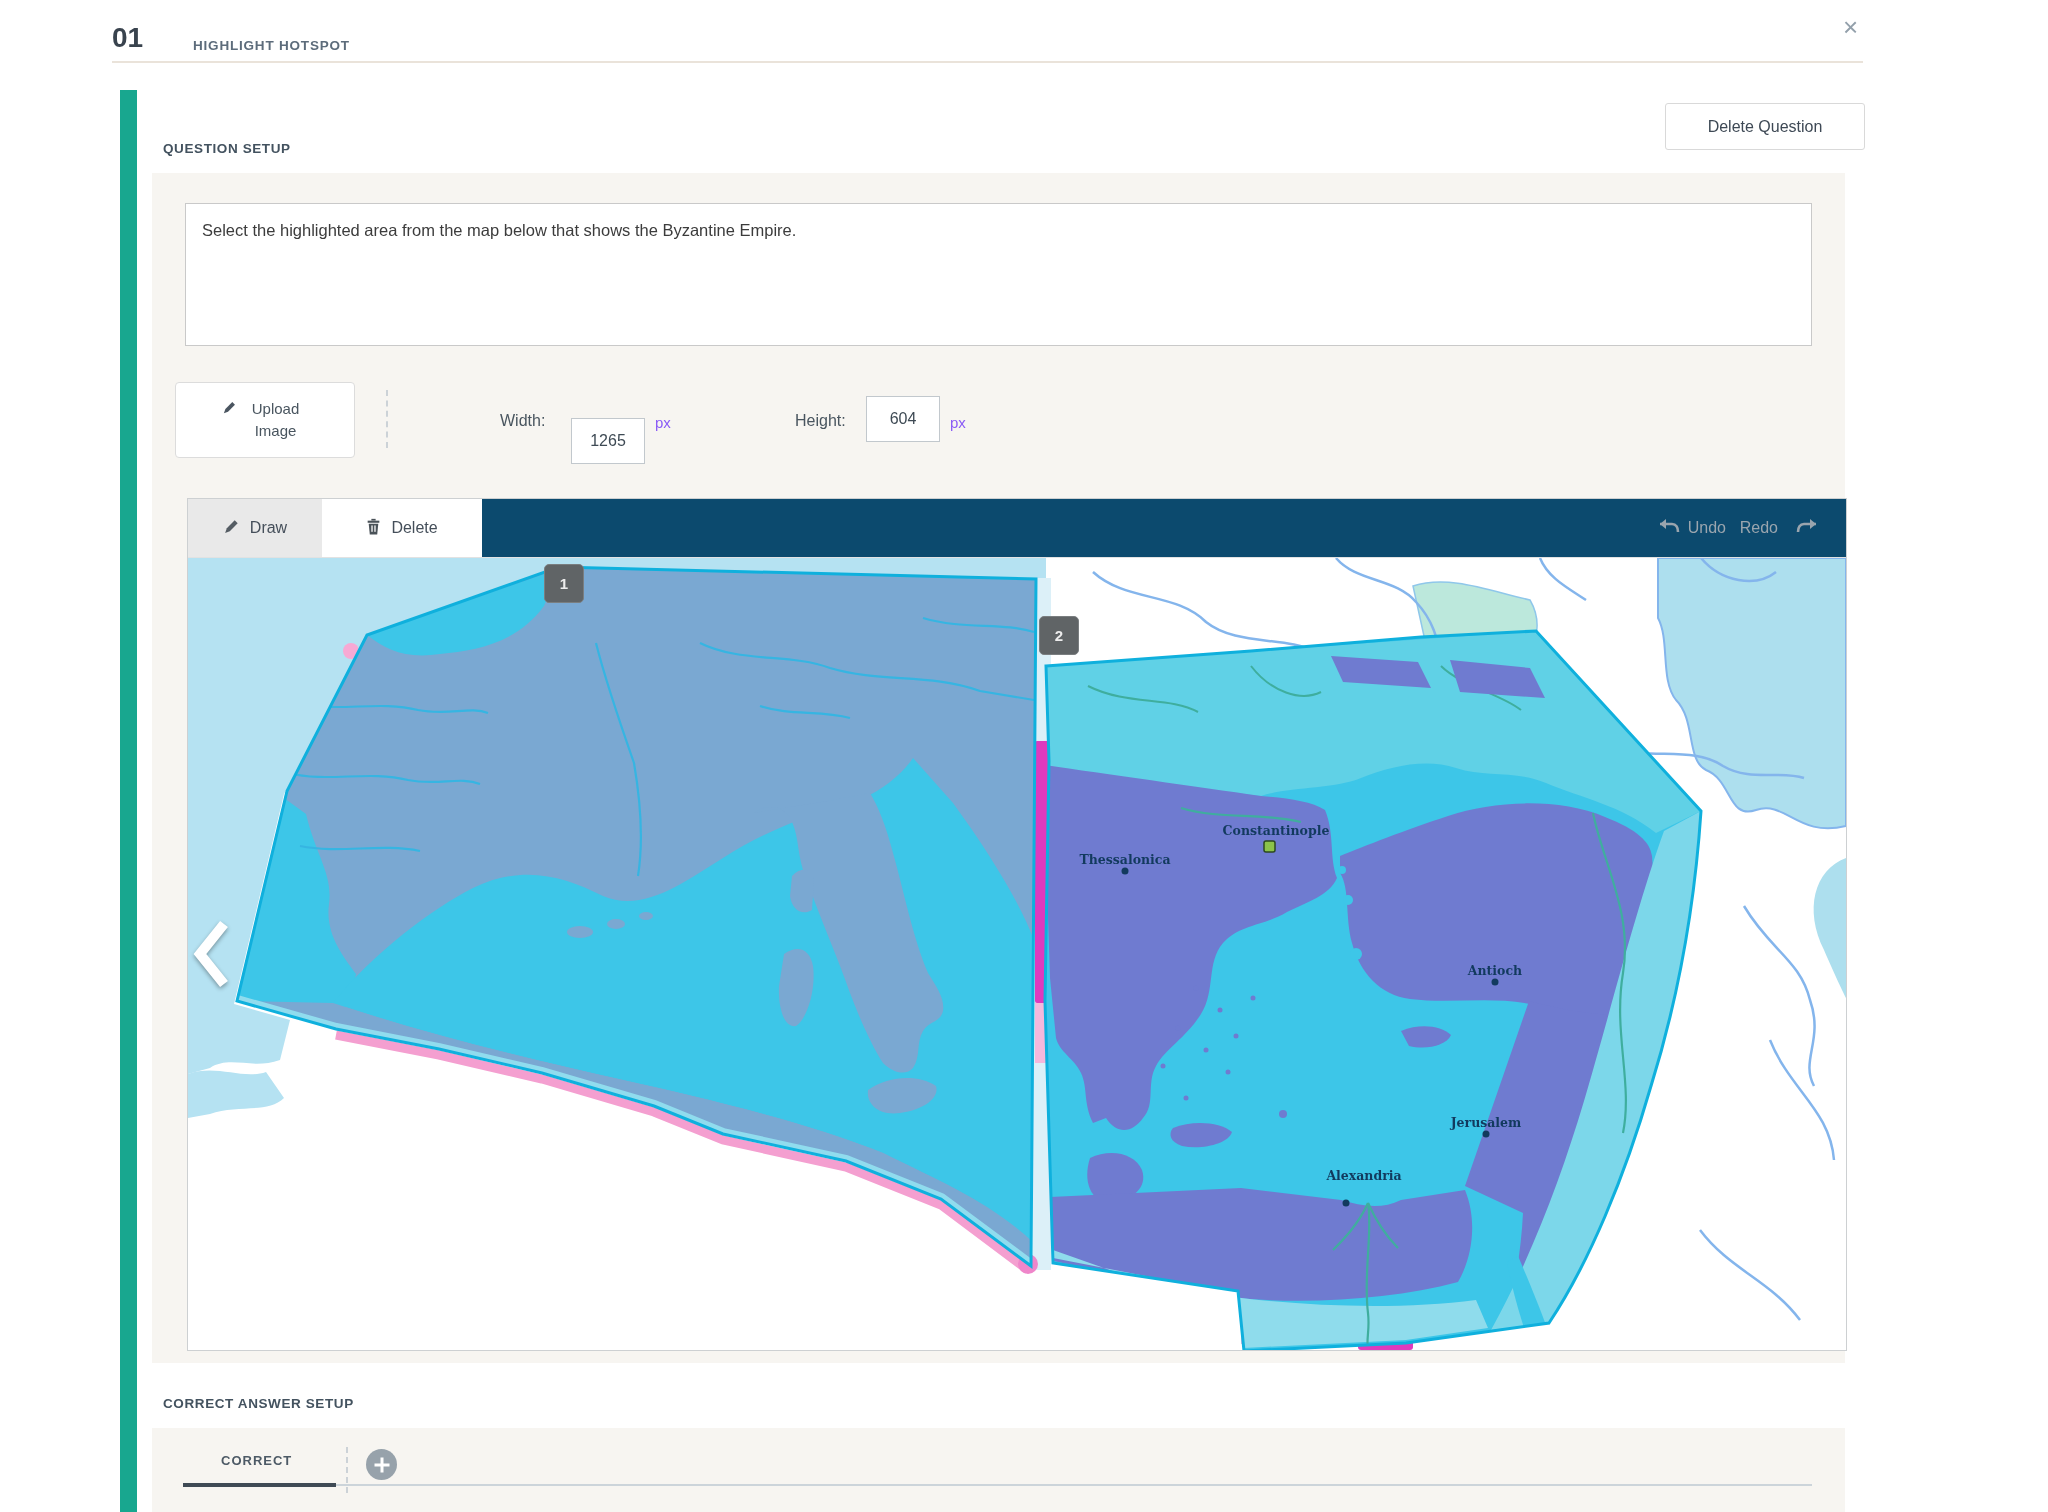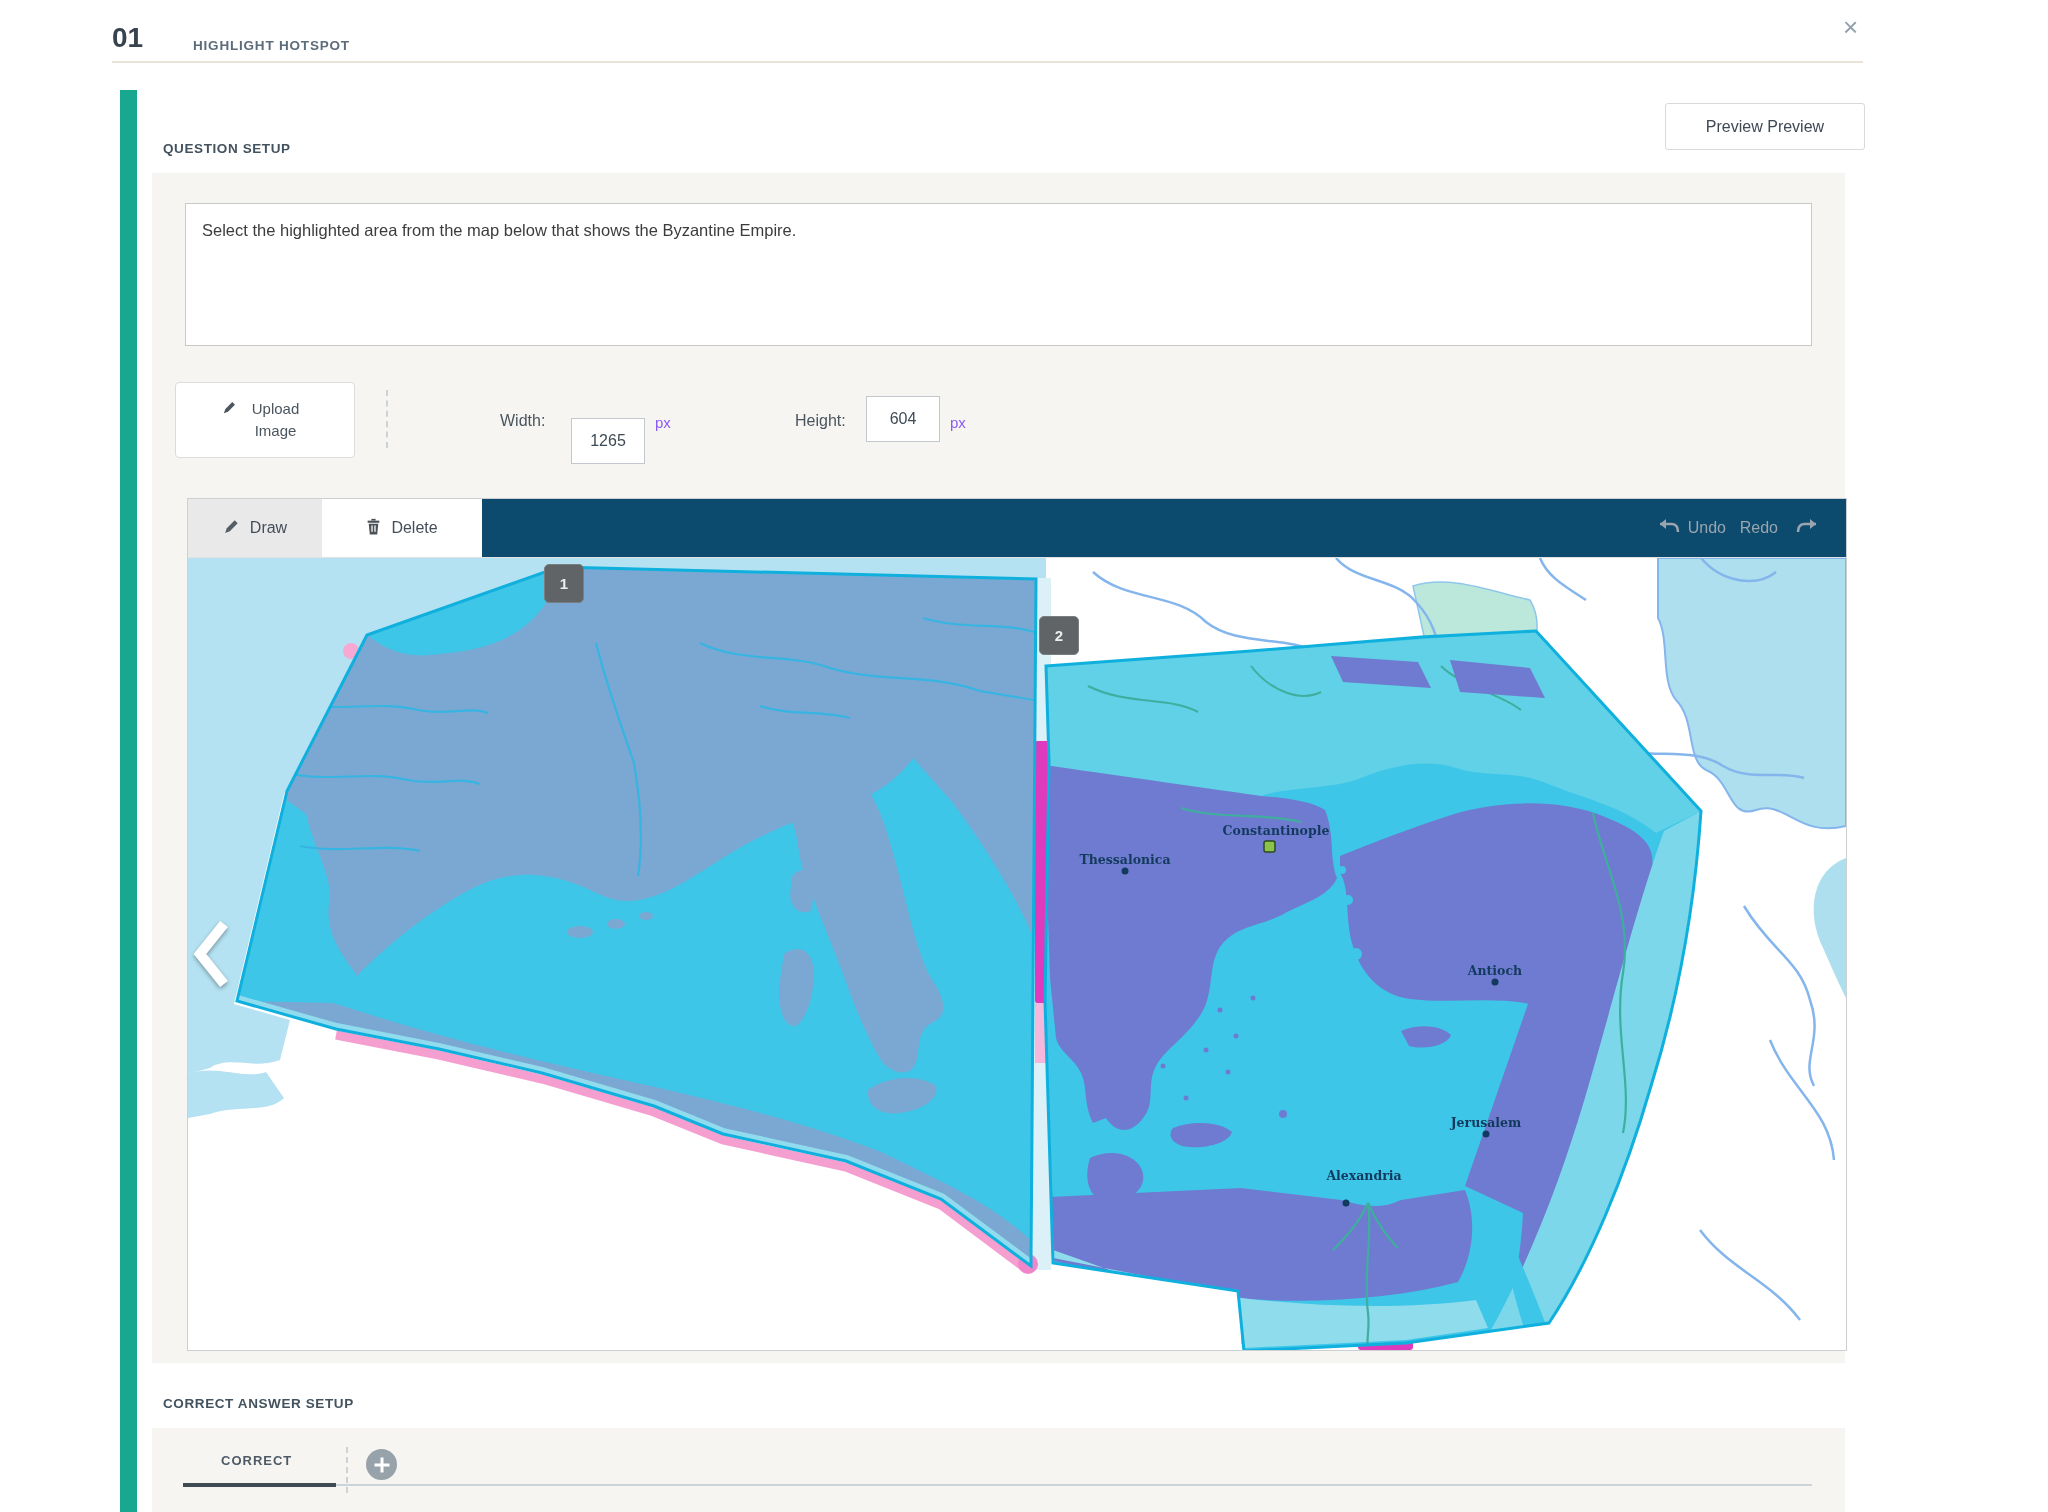--- a/index.html
+++ b/index.html
@@ -68,21 +68,21 @@
 
 <div id="app">
 
   <span class="abs q-number">01</span>
   <span class="abs q-type">HIGHLIGHT HOTSPOT</span>
   <div class="abs header-line"></div>
   <span class="abs close-btn">×</span>
 
   <div class="abs accent-bar"></div>
 
-  <div class="abs preview-btn">Preview Preview</div>
+  <div class="abs preview-btn">Delete Question</div>
 
   <span class="abs section-title st1">QUESTION SETUP</span>
 
   <div class="abs panel panel1"></div>
 
   <div class="abs question-box">Select the highlighted area from the map below that shows the Byzantine Empire.</div>
 
   <div class="abs upload-btn">
     <span class="upload-inner">
       <span style="margin:2px 6px 0 0;">

